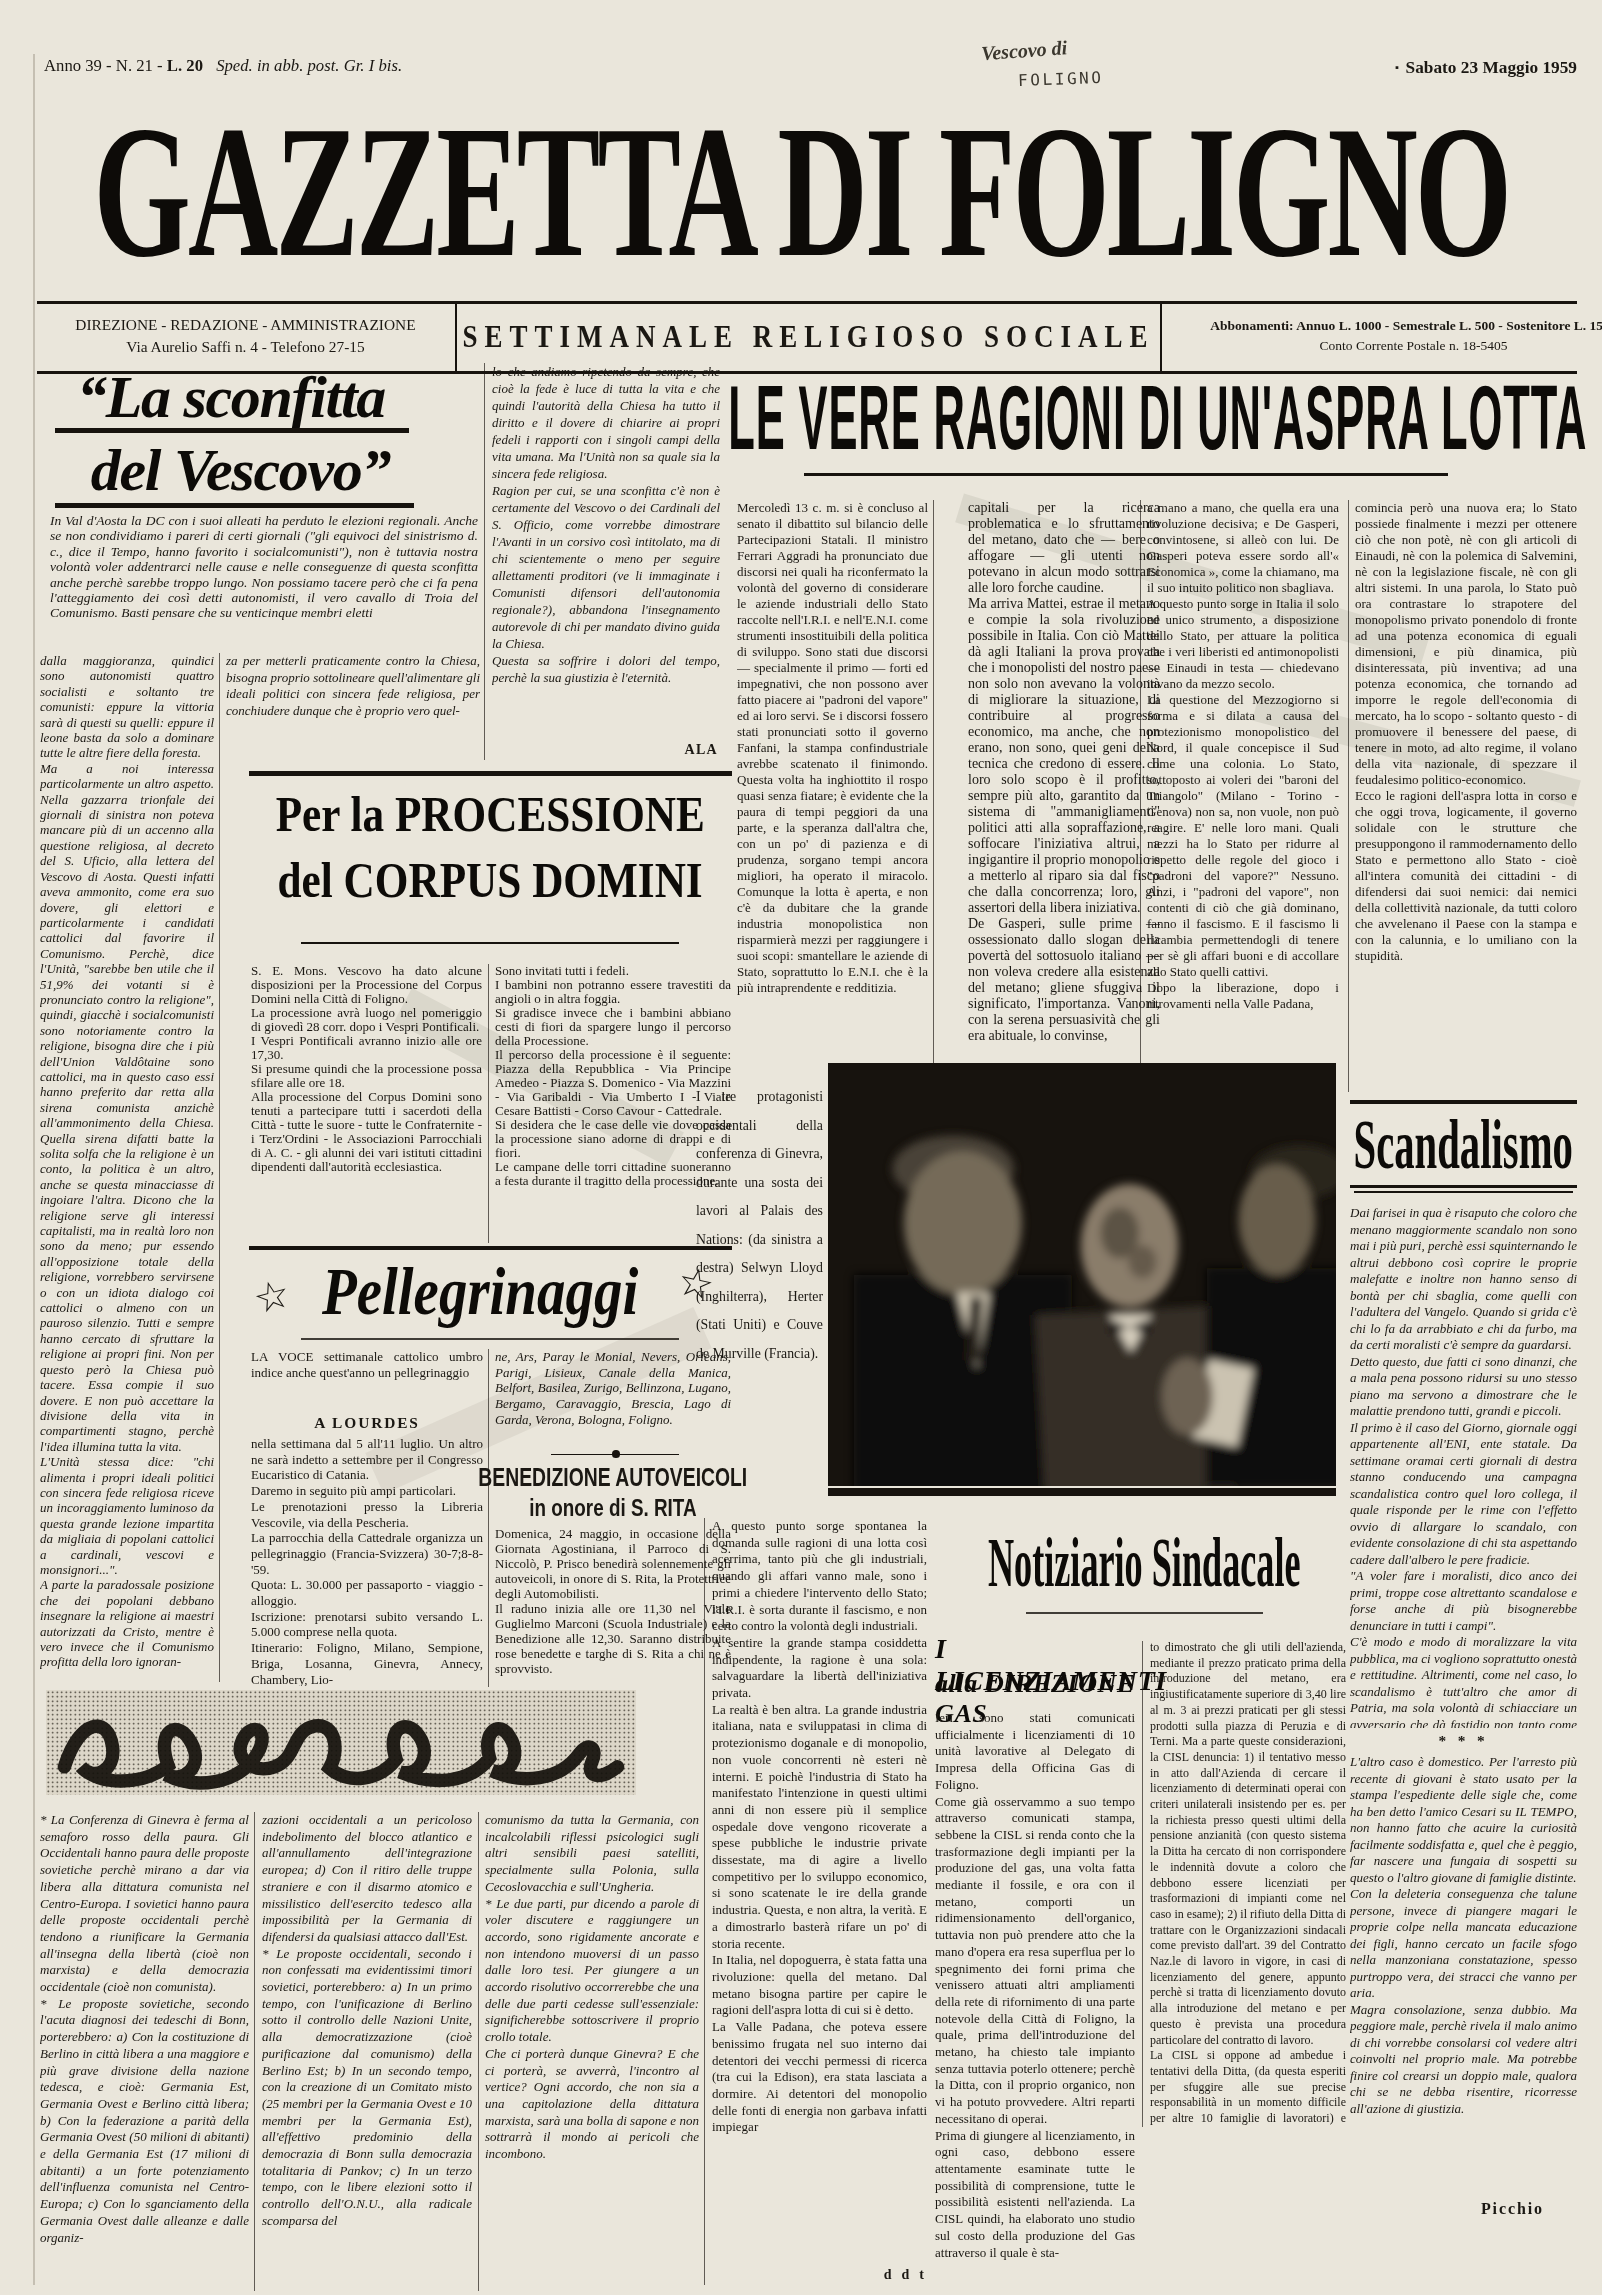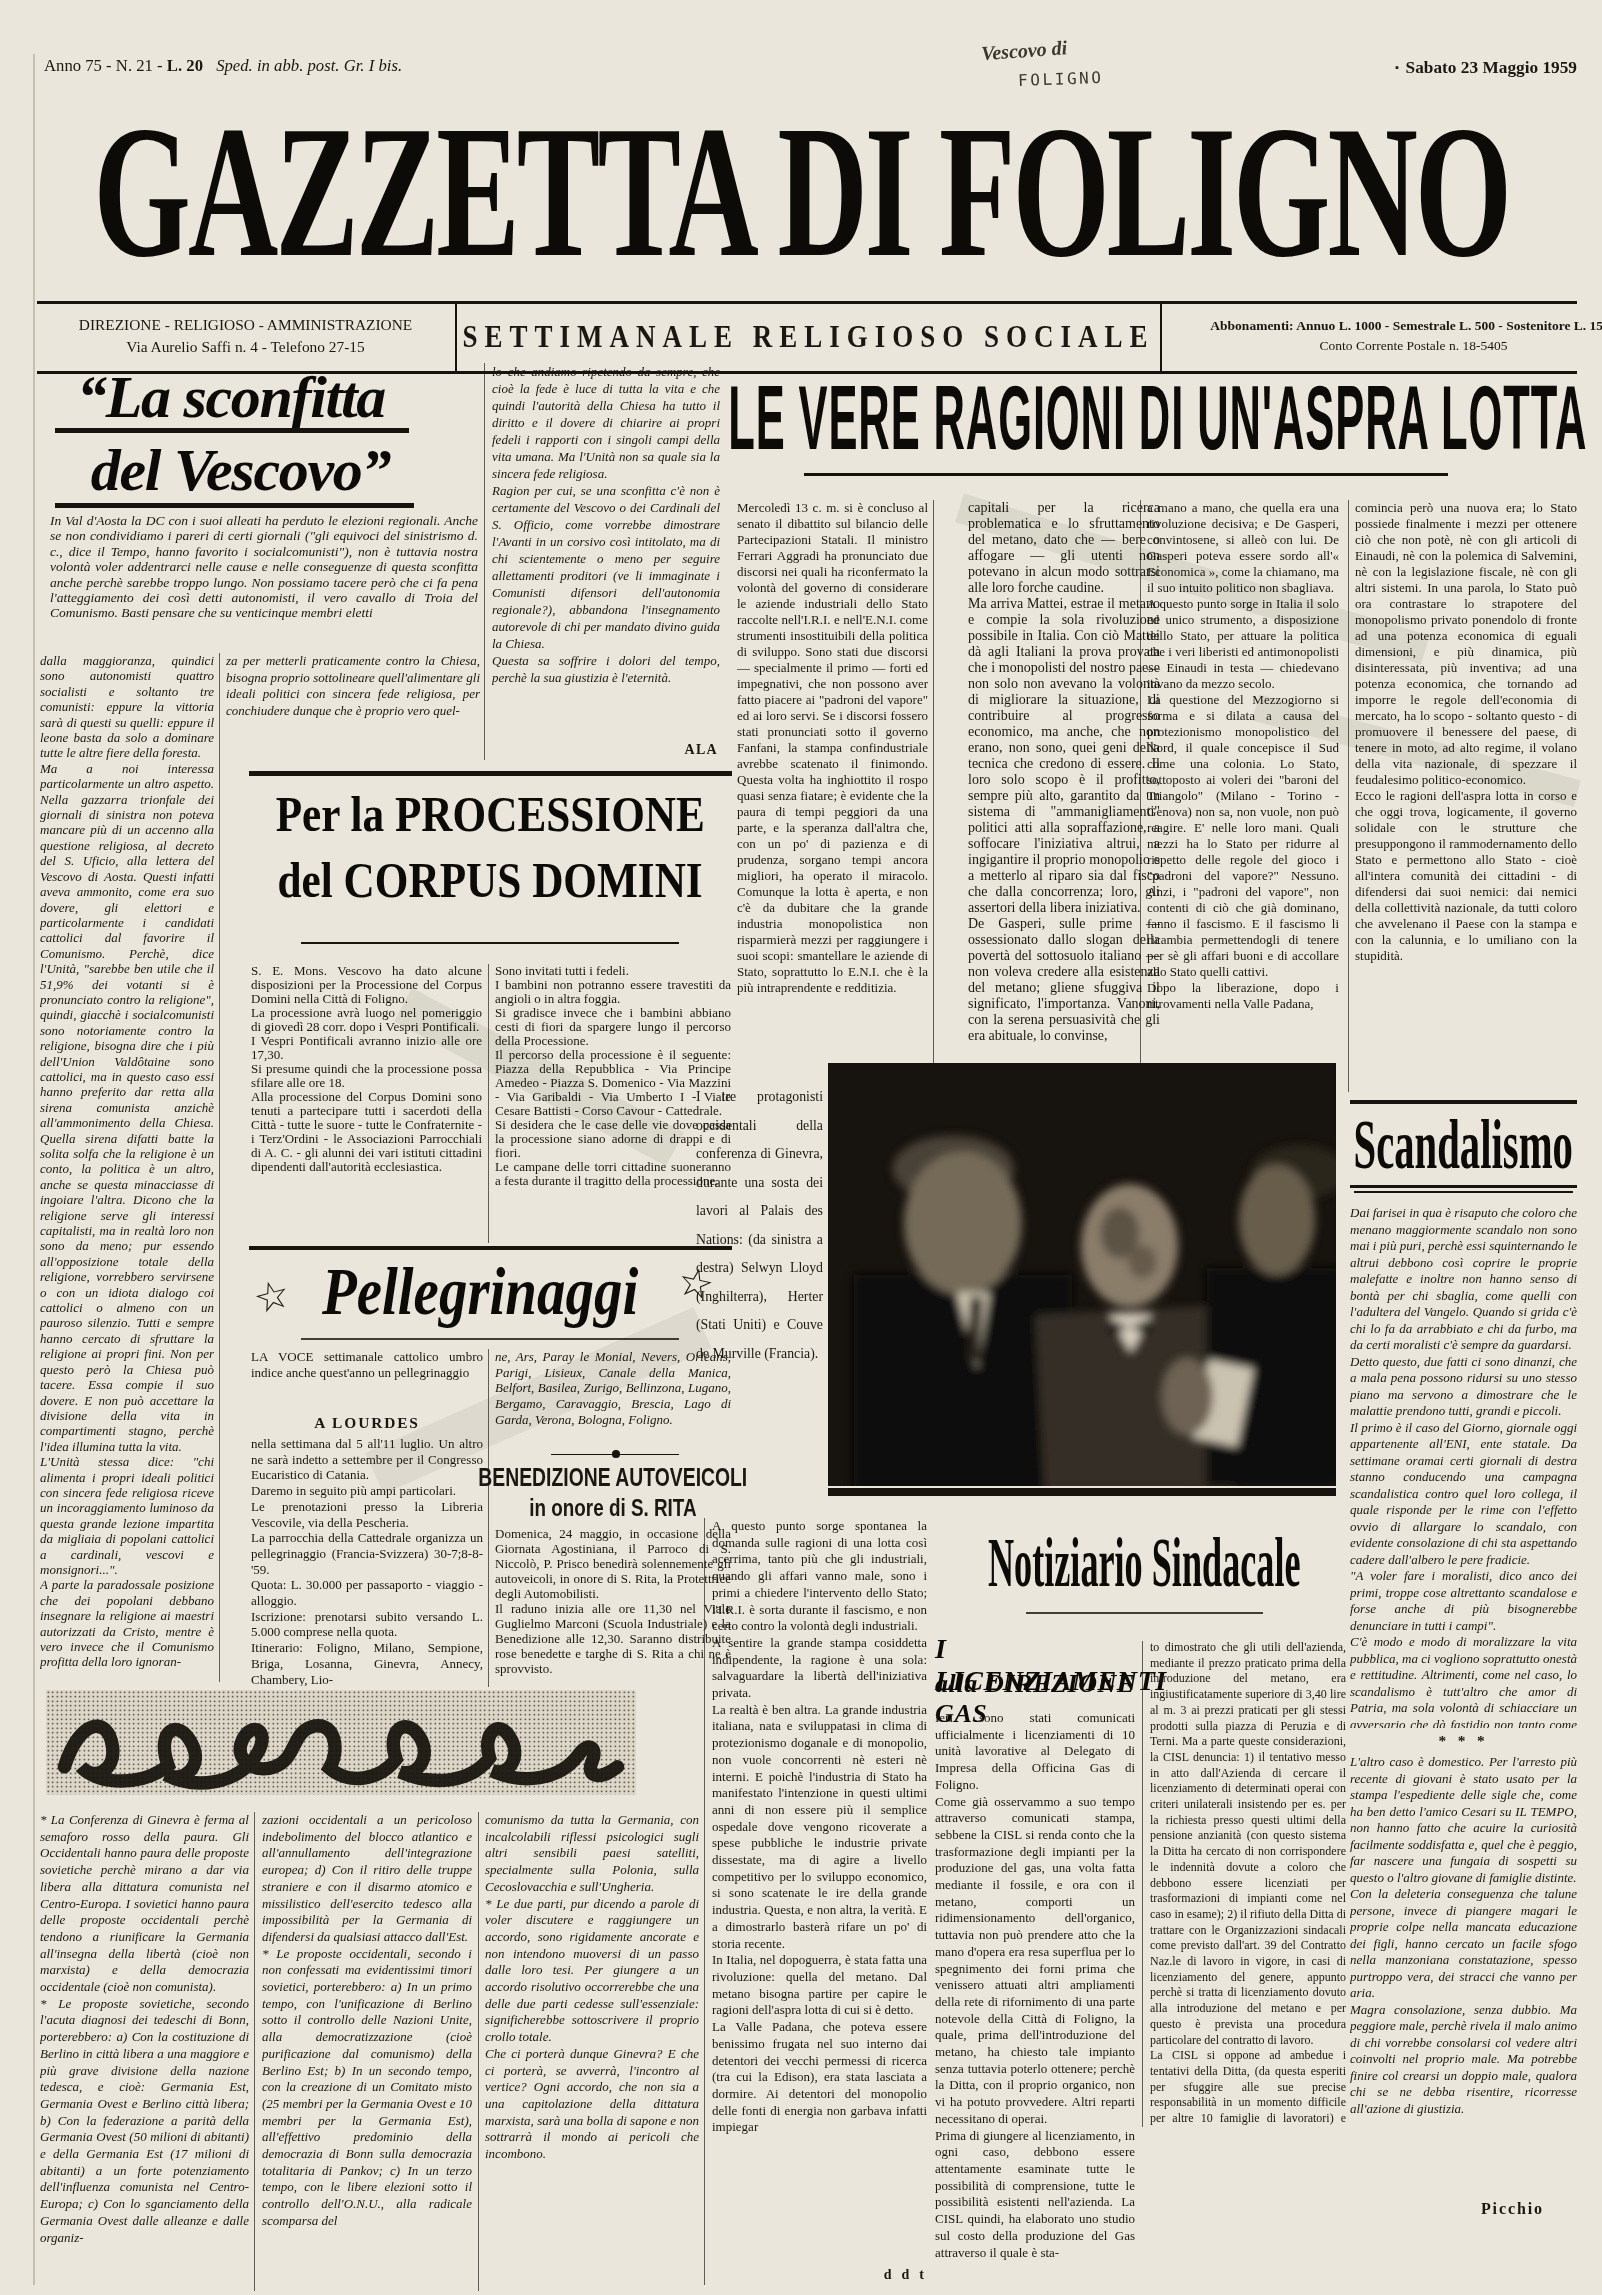--- a/index.html
+++ b/index.html
@@ -27,39 +27,39 @@
 
 <div id="paper">
 
   <div class="abs" style="left:33px;top:54px;width:1.9px;height:2231px;background:#a59e8f;opacity:.55;"></div>
   <div class="abs smudge" style="left:949px;top:564px;width:487px;height:29.5px;transform:rotate(17deg);"></div>
   <div class="abs smudge" style="left:359px;top:1378px;width:359px;height:45px;transform:rotate(-24deg);opacity:.8;"></div>
   <div class="abs smudge" style="left:385px;top:1058px;width:308px;height:38px;transform:rotate(28deg);"></div>
   <div class="abs smudge" style="left:1250px;top:737px;width:333px;height:27px;transform:rotate(15deg);"></div>
 
   <div class="abs ser" style="left:44px;top:56px;width:615px;font-size:16.7px;">
-    <span>Anno 75 - N. 21 -</span>
+    <span>Anno 39 - N. 21 -</span>
     <span class="b">L. 20</span>
     <span class="it" style="margin-left:9px;">Sped. in abb. post. Gr. I bis.</span>
   </div>
   <div class="abs ser it" style="left:981px;top:36px;width:179px;font-size:20px;color:#3c382f;transform:rotate(-4deg);font-weight:bold;">Vescovo di</div>
   <div class="abs mono" style="left:1018px;top:68px;width:167px;font-size:16px;letter-spacing:2.6px;color:#3c382f;transform:rotate(-2deg);">FOLIGNO</div>
   <div class="abs ser b right" style="left:1295px;top:58px;width:282px;font-size:17.3px;">
     <span style="font-size:11px;vertical-align:1.9px;margin-right:6.4px;">▪</span><span>Sabato 23 Maggio 1959</span>
   </div>
 
   <div class="abs flexc" style="left:26px;top:94px;width:1551px;height:196px;">
     <span class="ser b" style="font-size:136px;letter-spacing:-3.2px;color:#0d0b08;transform:scale(0.92,1.38);">GAZZETTA DI FOLIGNO</span>
   </div>
 
   <div class="abs" style="left:37px;top:301px;width:1540px;height:67px;border-top:3.2px solid #17130e;border-bottom:3.2px solid #17130e;">
     <div class="abs" style="left:418px;top:0;width:1.9px;height:67px;background:#17130e;"></div>
     <div class="abs" style="left:1123px;top:0;width:1.9px;height:67px;background:#17130e;"></div>
     <div class="abs ser center" style="left:0;top:10.3px;width:417px;font-size:15.4px;line-height:22px;">
-      <div>DIREZIONE - RELIGIOSO - AMMINISTRAZIONE</div>
+      <div>DIREZIONE - REDAZIONE - AMMINISTRAZIONE</div>
       <div>Via Aurelio Saffi n. 4 - Telefono 27-15</div>
     </div>
     <div class="abs flexc" style="left:420px;top:0;width:703px;height:67px;">
       <span class="ser b" style="font-size:27px;letter-spacing:7px;transform:scaleY(1.15);">SETTIMANALE RELIGIOSO SOCIALE</span>
     </div>
     <div class="abs ser center" style="left:1125px;top:11.5px;width:415px;font-size:13.5px;line-height:20.5px;padding-left:44px;">
       <div class="b">Abbonamenti: Annuo L. 1000 - Semestrale L. 500 - Sostenitore L. 1500</div>
       <div>Conto Corrente Postale n. 18-5405</div>
     </div>
   </div>

